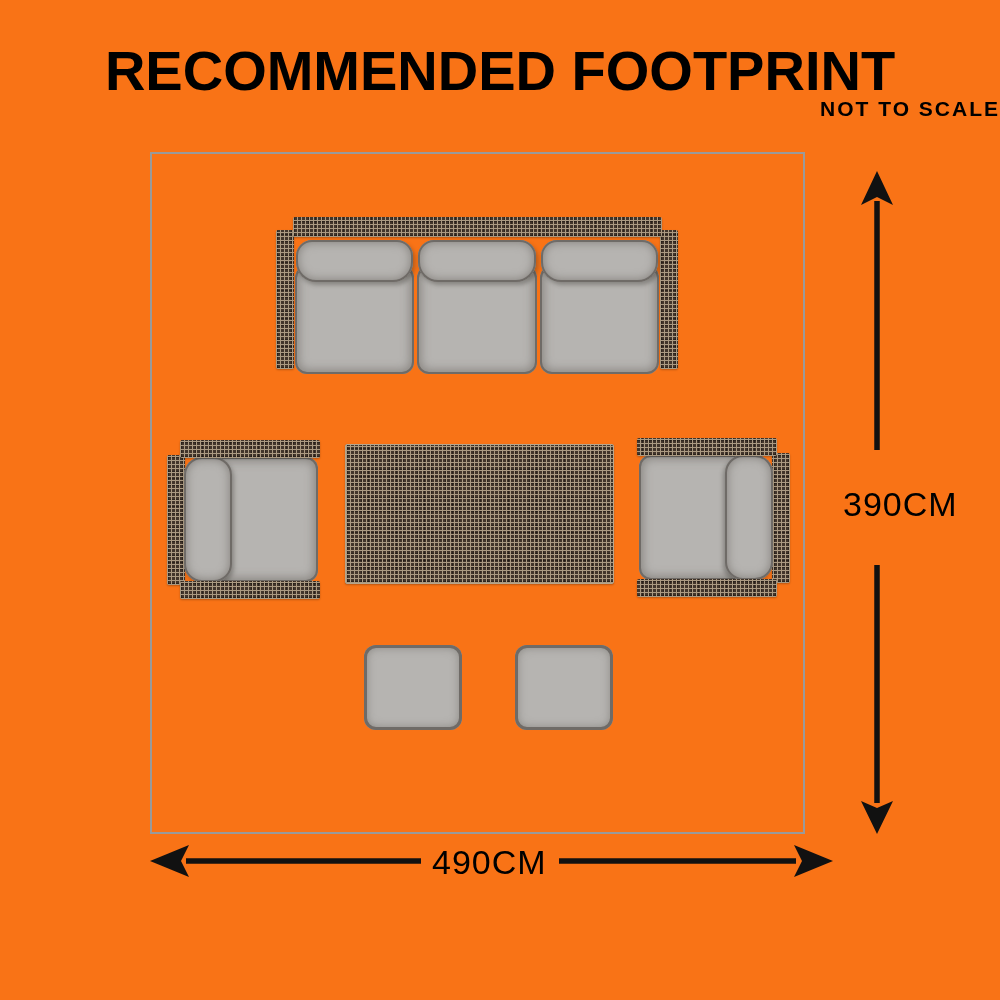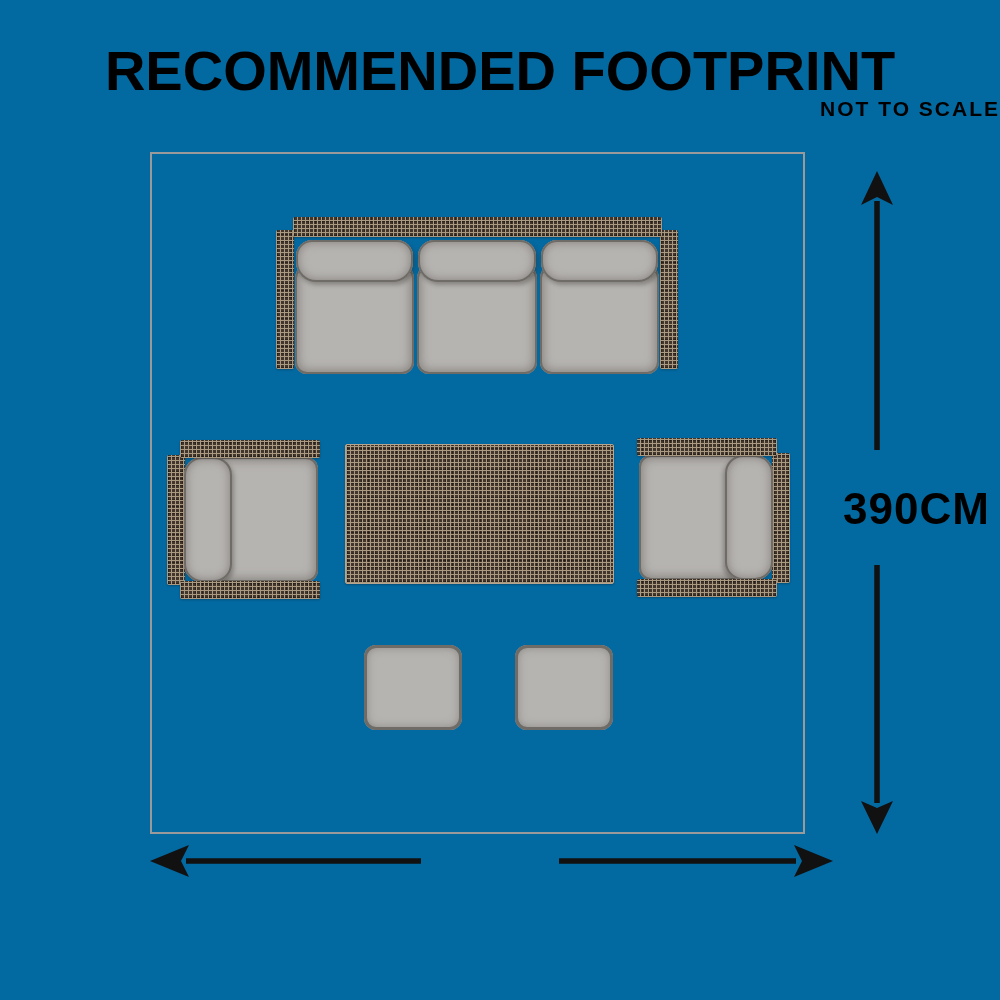--- a/index.html
+++ b/index.html
@@ -1,21 +1,21 @@
 <!DOCTYPE html>
 <html style="--text: #000000; --room-border: #9a9a9a; --wicker-base: #42352b; --wicker-line: #ab9a82; --cushion-fill: #b6b4b1; --cushion-edge: #6f6b67; --arrow: #111111;"><head>
 <meta charset="utf-8">
 <style>
   * { margin: 0; padding: 0; box-sizing: border-box; }
   html, body { background: #ffffff; }
   .stage {
     position: relative;
     width: 1000px;
     height: 1000px;
-    background: #0369a1;
+    background: #f97316;
     overflow: hidden;
     font-family: "Liberation Sans", sans-serif;
     color: var(--text, #000);
   }
 
   
   .title {
     position: absolute;
     left: 0; right: 0; top: 38px;
     text-align: center;
@@ -125,22 +125,22 @@
 
   
   .arrows {
     position: absolute; left: 0; top: 0; width: 1000px; height: 1000px;
     pointer-events: none;
   }
   .arrows line    { stroke: var(--arrow, #111); stroke-width: 5.5; }
   .arrows polygon { fill: var(--arrow, #111); }
   .dim {
     position: absolute;
-    font-weight: bold;
-    font-size: 44px;
+    font-weight: normal;
+    font-size: 34px;
     letter-spacing: 1px;
     line-height: 1;
     color: var(--text, #000);
     white-space: nowrap;
   }
   .dim-height { left: 843px; top: 487px; width: 124px; }
   .dim-width  { left: 432px; top: 845px; width: 130px; }
 </style>
 </head>
 <body>
@@ -207,14 +207,15 @@
     </g>
     <g>
       <line x1="186" y1="861" x2="421" y2="861"></line>
       <polygon points="150,861 189,845 181,861 189,877"></polygon>
       <line x1="559" y1="861" x2="796" y2="861"></line>
       <polygon points="833,861 794,845 802,861 794,877"></polygon>
     </g>
   </svg>
 
   <div class="dim dim-height">390CM</div>
+  <div class="dim dim-width">490CM</div>
 
 </div>
 
 </body></html>

